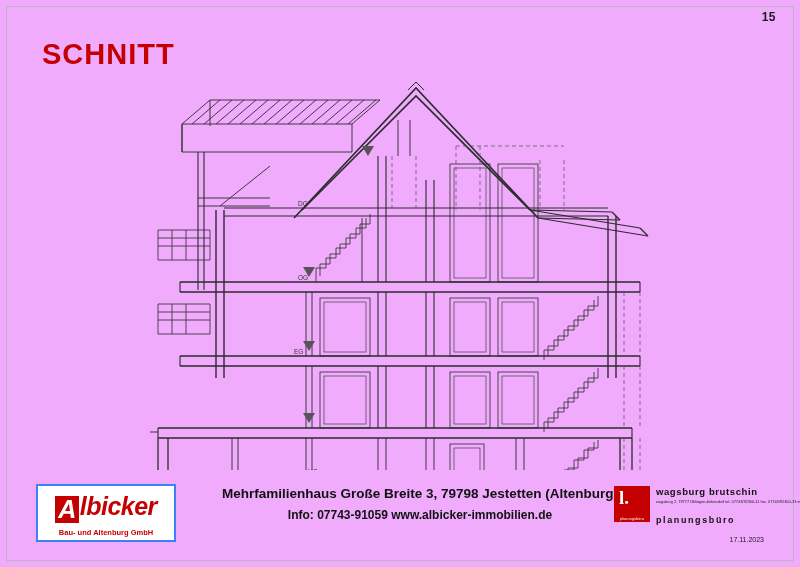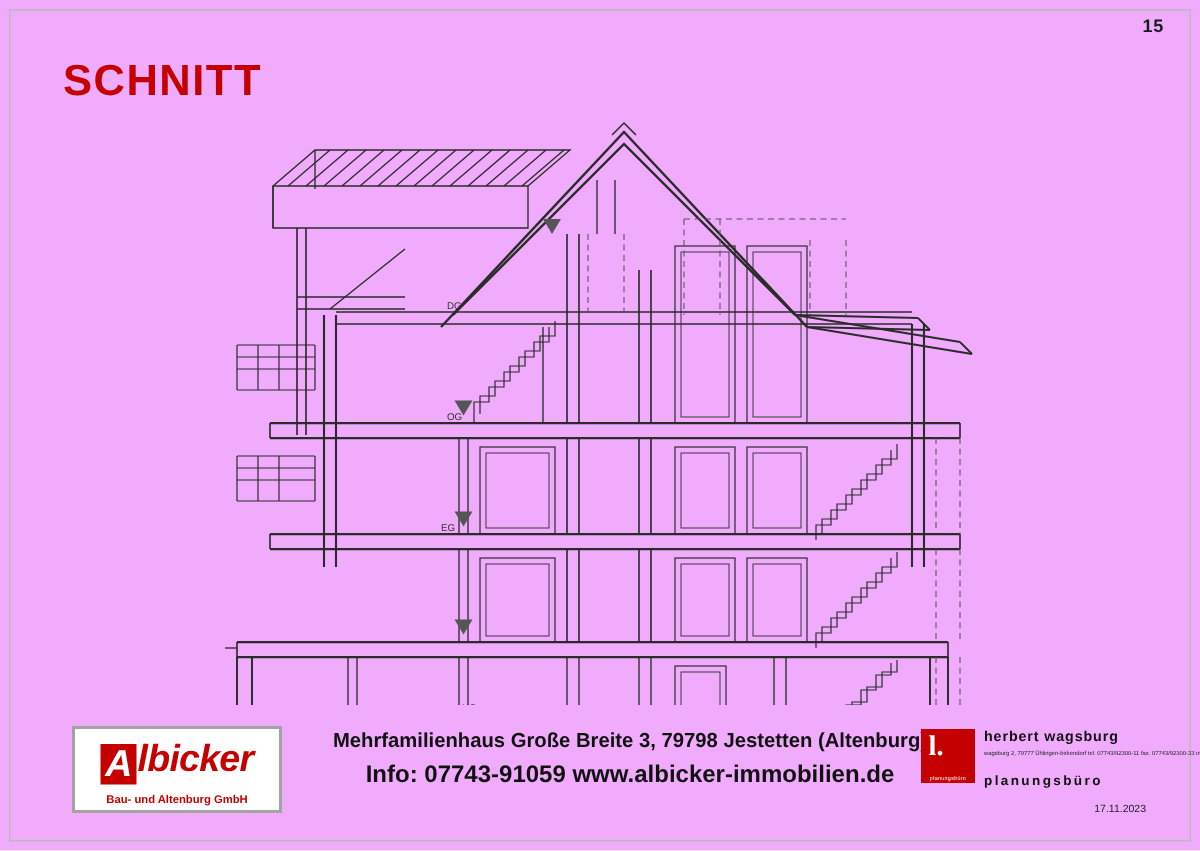--- a/index.html
+++ b/index.html
@@ -59,25 +59,25 @@
   
   .footer {
     position: absolute;
     left: 30px;
     top: 480px;
     width: 740px;
     height: 72px;
   }
   .logo-box {
     position: absolute;
-    left: 18px;
+    left: 6px;
     top: 4px;
     width: 140px;
     height: 58px;
-    border: 2px solid #a3a3a3;
+    border: 2px solid #3b82f6;
     box-sizing: border-box;
     background: #ffffff;
   }
   .logo-main {
     position: absolute;
     left: 0;
     top: 4px;
     width: 136px;
     height: 32px;
     font-size: 25px;
@@ -118,21 +118,21 @@
     text-align: center;
   }
   .footer-line1 {
     font-size: 13.5px;
     font-weight: bold;
     color: #111111;
     margin-bottom: 7px;
     white-space: nowrap;
   }
   .footer-line2 {
-    font-size: 16px;
+    font-size: 12px;
     font-weight: bold;
     color: #111111;
     white-space: nowrap;
   }
   .planner-box {
     position: absolute;
     right: 4px;
     top: 6px;
     width: 152px;
     height: 46px;
@@ -449,21 +449,21 @@
     <div class="footer-text">
       <div class="footer-line1">Mehrfamilienhaus Große Breite 3, 79798 Jestetten (Altenburg)</div>
       <div class="footer-line2">Info: 07743-91059   www.albicker-immobilien.de</div>
     </div>
 
     <div class="planner-box">
       <div class="planner-logo">
         <div class="planner-logo-glyph">l.</div>
         <div class="planner-logo-caption">planungsbüro</div>
       </div>
-      <div class="planner-name">herbert   wagsburg</div>
+      <div class="planner-name">wagsburg   brutschin</div>
       <div class="planner-addr">wagsburg 2, 79777 Ühlingen-birkendorf
 tel. 07743/92300-11  fax. 07743/92300-33
 info@planungsbuero-brutschin.de</div>
       <div class="planner-sub">planungsbüro</div>
     </div>
 
     <div class="footer-date">17.11.2023</div>
   </div>
 
 </div>

